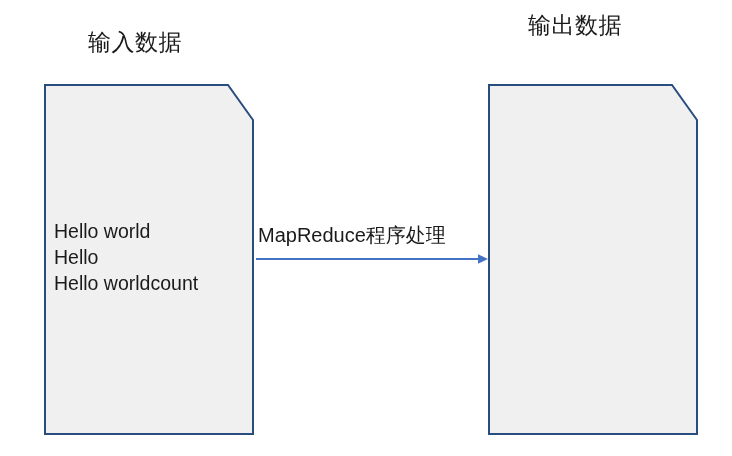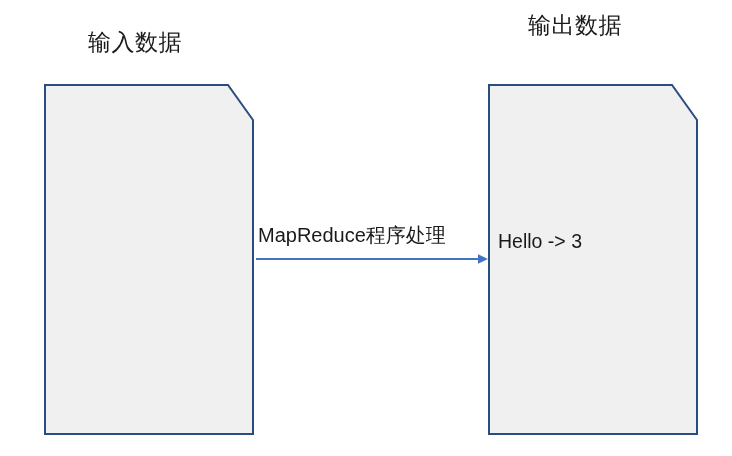--- a/index.html
+++ b/index.html
@@ -87,20 +87,24 @@
     <g>
       <line x1="256" y1="259" x2="481" y2="259" stroke="#4472c4" stroke-width="1.8"></line>
       <polygon points="488,259 478,254.2 478,263.8" fill="#4472c4"></polygon>
     </g>
   </svg>
 
   <div class="doc-title" id="input-title">输入数据</div>
 
   <div class="doc-title" id="output-title">输出数据</div>
 
+  <div class="doc-text" id="input-text-block">
+    <span class="text-line">Hello world</span>
+    <span class="text-line">Hello</span>
+    <span class="text-line">Hello worldcount</span>
+  </div>
 
   <div class="doc-text" id="output-text-block">
-    <span class="text-line">Hello -&gt; 3</span>
   </div>
 
   <div id="arrow-label">MapReduce程序处理</div>
 
 </div>
 
 </body></html>

